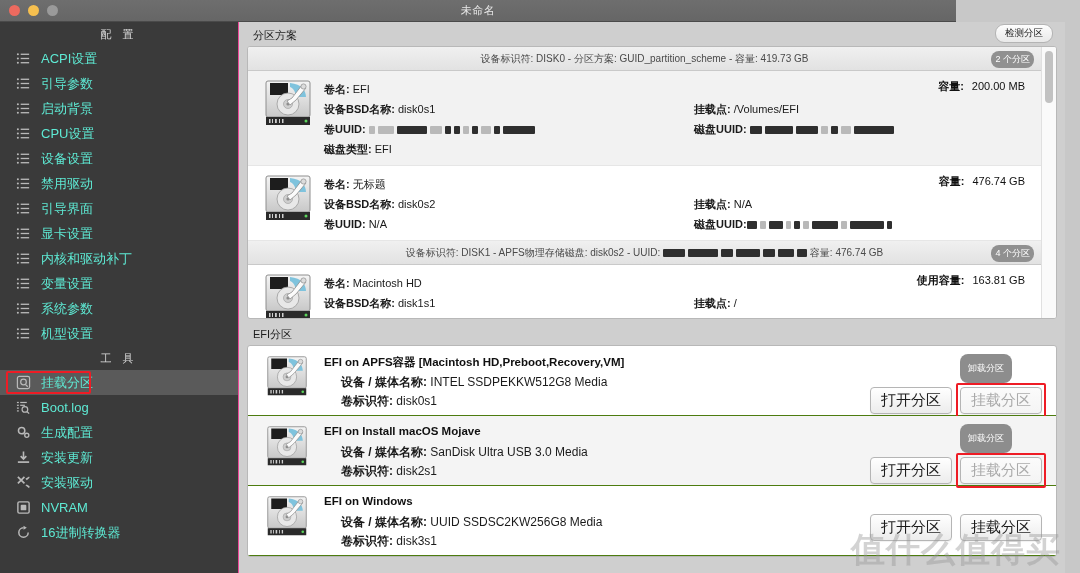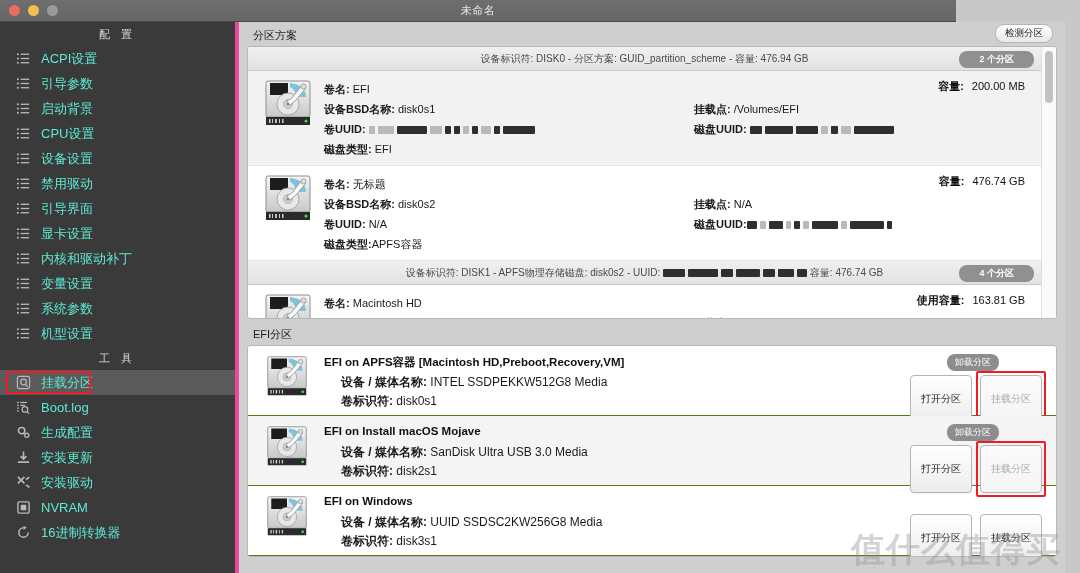--- a/index.html
+++ b/index.html
@@ -25,21 +25,21 @@
   .dot.gray { background: #9a9a9a; }
   .title-text {
     position: absolute; left: 0; right: 0; text-align: center;
     font-size: 11px; color: #e8e8e8; letter-spacing: .5px;
   }
 
   
   .sidebar {
     position: absolute; left: 0; top: 22px; width: 239px; height: 551px;
     background: #3a3a3a;
-    border-right: 4px solid #ec4899;
+    border-right: 1px solid #ec4899;
     display: flex; flex-direction: column;
   }
   .sb-section-title {
     text-align: center; color: #d8d8d8; font-size: 11px;
     letter-spacing: 4px; padding: 5px 0 4px 0;
   }
   .sb-list { display: flex; flex-direction: column; }
   .sb-item {
     display: flex; align-items: center; height: 25px;
     padding-left: 16px; gap: 10px; position: relative;
@@ -98,21 +98,21 @@
   .disk-header {
     background: linear-gradient(#f0f0f0, #e2e2e2);
     border-bottom: 1px solid #c9c9c9;
     height: 24px; display: flex; align-items: center;
     justify-content: center; position: relative;
   }
   .disk-header .dh-text { font-size: 10px; color: #4a4a4a; }
   .count-badge {
     position: absolute; right: 7px; top: 4px;
     background: #909090; color: #fff; font-size: 9px;
-    border-radius: 8px; padding: 2px 20px; font-weight: bold;
+    border-radius: 8px; padding: 2px 4px;
   }
 
   .vol-row {
     display: flex; padding: 8px 10px 6px 14px; position: relative;
     border-bottom: 1px solid #e6e6e6;
   }
   .vol-row.alt { background: #f2f2f2; }
   .vol-icon { width: 52px; flex: 0 0 52px; }
   .vol-fields { flex: 1; padding-left: 10px; position: relative; }
   .fld { font-size: 11px; color: #1a1a1a; height: 20px; line-height: 20px; white-space: nowrap; }
@@ -145,25 +145,25 @@
   .efi-fields { flex: 1; padding-left: 12px; }
   .efi-title { font-size: 11.5px; font-weight: bold; color: #101010; height: 19px; }
   .efi-sub { font-size: 12px; color: #1a1a1a; height: 19px; margin-left: 17px; }
   .efi-sub b { font-weight: bold; }
   .efi-actions {
     position: absolute; right: 14px; top: 8px;
     display: flex; flex-direction: column; align-items: flex-end; gap: 4px;
   }
   .state-badge {
     background: #8d8d8d; color: #fff; font-size: 9px;
-    border-radius: 8px; padding: 2px 8px; margin-right: 43px;
+    border-radius: 8px; padding: 8px 8px; margin-right: 30px;
   }
   .btn-row { display: flex; gap: 8px; align-items: center; }
   .btn {
-    font-size: 10px; color: #1c1c1c; padding: 16px 10px;
+    font-size: 15px; color: #1c1c1c; padding: 3px 10px;
     background: linear-gradient(#ffffff, #ececec);
     border: 1px solid #b5b5b5; border-radius: 4px;
     box-shadow: 0 1px 1px rgba(0,0,0,.06);
     white-space: nowrap;
   }
   .btn.disabled { color: #aaaaaa; background: linear-gradient(#fbfbfb, #f4f4f4); }
   .btn-annot { position: relative; }
   .btn-annot::after {
     content: ""; position: absolute; left: -5px; top: -5px;
     right: -5px; bottom: -5px; border: 2px solid #ee1c25; border-radius: 2px;
@@ -460,21 +460,21 @@
 
     <div class="group">
       <div class="group-header">
         <div class="group-label">分区方案</div>
       </div>
       <div class="detect-btn">检测分区</div>
 
       <div class="panel scheme-panel">
         <div class="scroll-area" id="scheme-scroll">
             <div class="disk-header">
-  <div class="dh-text">设备标识符: DISK0 - 分区方案: GUID_partition_scheme - 容量: 476.94 GB</div>
+  <div class="dh-text">设备标识符: DISK0 - 分区方案: GUID_partition_scheme - 容量: 419.73 GB</div>
   <div class="count-badge">2 个分区</div>
 </div>
             <div class="vol-row alt">
   <div class="vol-icon"><svg width="52" height="48" viewBox="0 0 52 48">
     <defs>
       <linearGradient id="bodyg" x1="0" y1="0" x2="0" y2="1">
         <stop offset="0" stop-color="#f4f4f4"></stop>
                       <stop offset="1" stop-color="#c8c8c8"></stop>
       </linearGradient>
     </defs>
@@ -591,21 +591,20 @@
                         <i class="" style="width:5px"></i>
                         <i class="d" style="width:6px"></i>
                         <i class="" style="width:6px"></i>
                         <i class="d" style="width:26px"></i>
                         <i class="" style="width:6px"></i>
                         <i class="d" style="width:34px"></i>
                         <i class="d" style="width:5px"></i>
                       </span></div>
                   </div>
     </div>
-    <div class="fld"><b>磁盘类型:</b><span>APFS容器</span></div>
   </div>
 </div>
             <div class="disk-header">
   <div class="dh-text"><span>设备标识符: DISK1 - APFS物理存储磁盘: disk0s2 - UUID:</span> <span class="redact">
                   <i class="d" style="width:22px"></i>
                   <i class="d" style="width:30px"></i>
                   <i class="d" style="width:12px"></i>
                   <i class="d" style="width:24px"></i>
                   <i class="d" style="width:12px"></i>
                   <i class="d" style="width:16px"></i>

